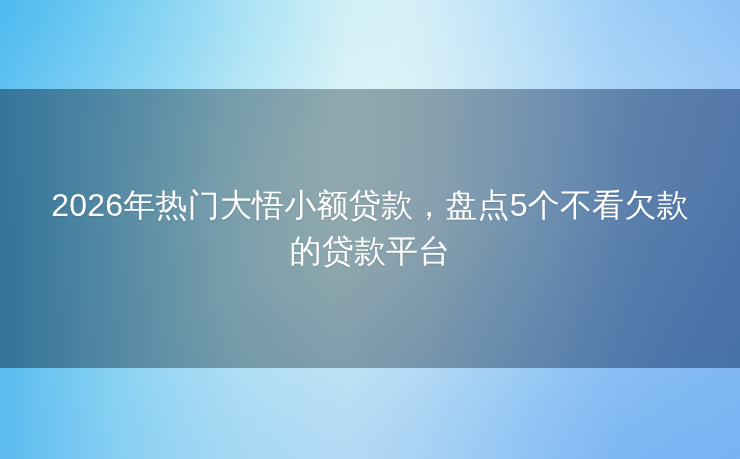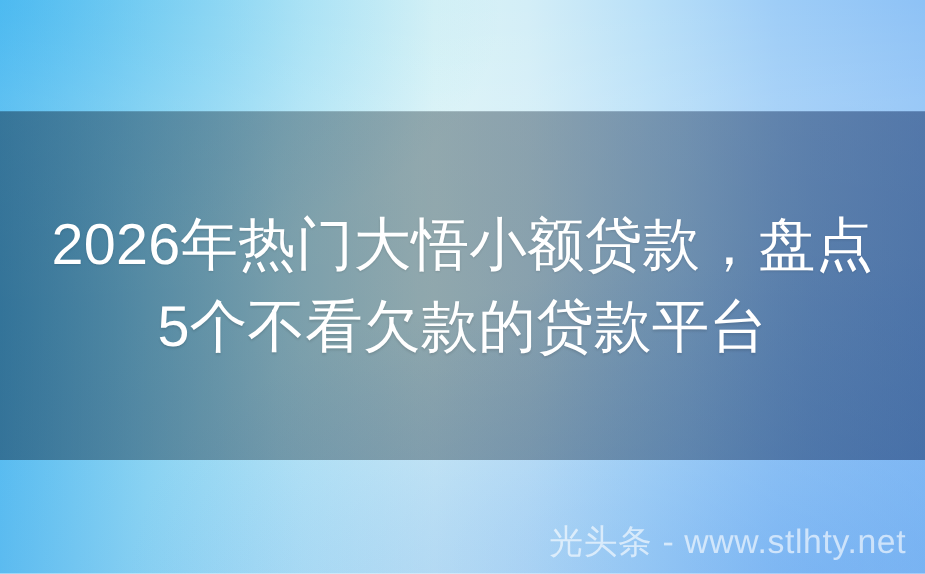--- a/index.html
+++ b/index.html
@@ -74,21 +74,21 @@
 
   
   .headline {
     width: 700px;
     margin: 12px;
     padding: 0 16px;
     box-sizing: border-box;
     text-align: center;
     color: #ffffff;
     font-weight: 400;
-    font-size: 46px;
+    font-size: 32px;
     line-height: 1.42;
     letter-spacing: 0.2px;
     text-shadow: 0 1px 2px rgba(0,0,0,0.12);
     white-space: normal;
   }
 
   
   .watermark {
     position: absolute;
     right: 15px;
@@ -107,15 +107,14 @@
 
 <div id="banner">
 
   <div class="bg-layer"></div>
   <div class="bg-tint"></div>
 
   <div class="band">
     <h1 class="headline">2026年热门大悟小额贷款，盘点5个不看欠款的贷款平台</h1>
   </div>
 
-  <div class="watermark">光头条 - www.stlhty.net</div>
 
 </div>
 
 </body></html>

